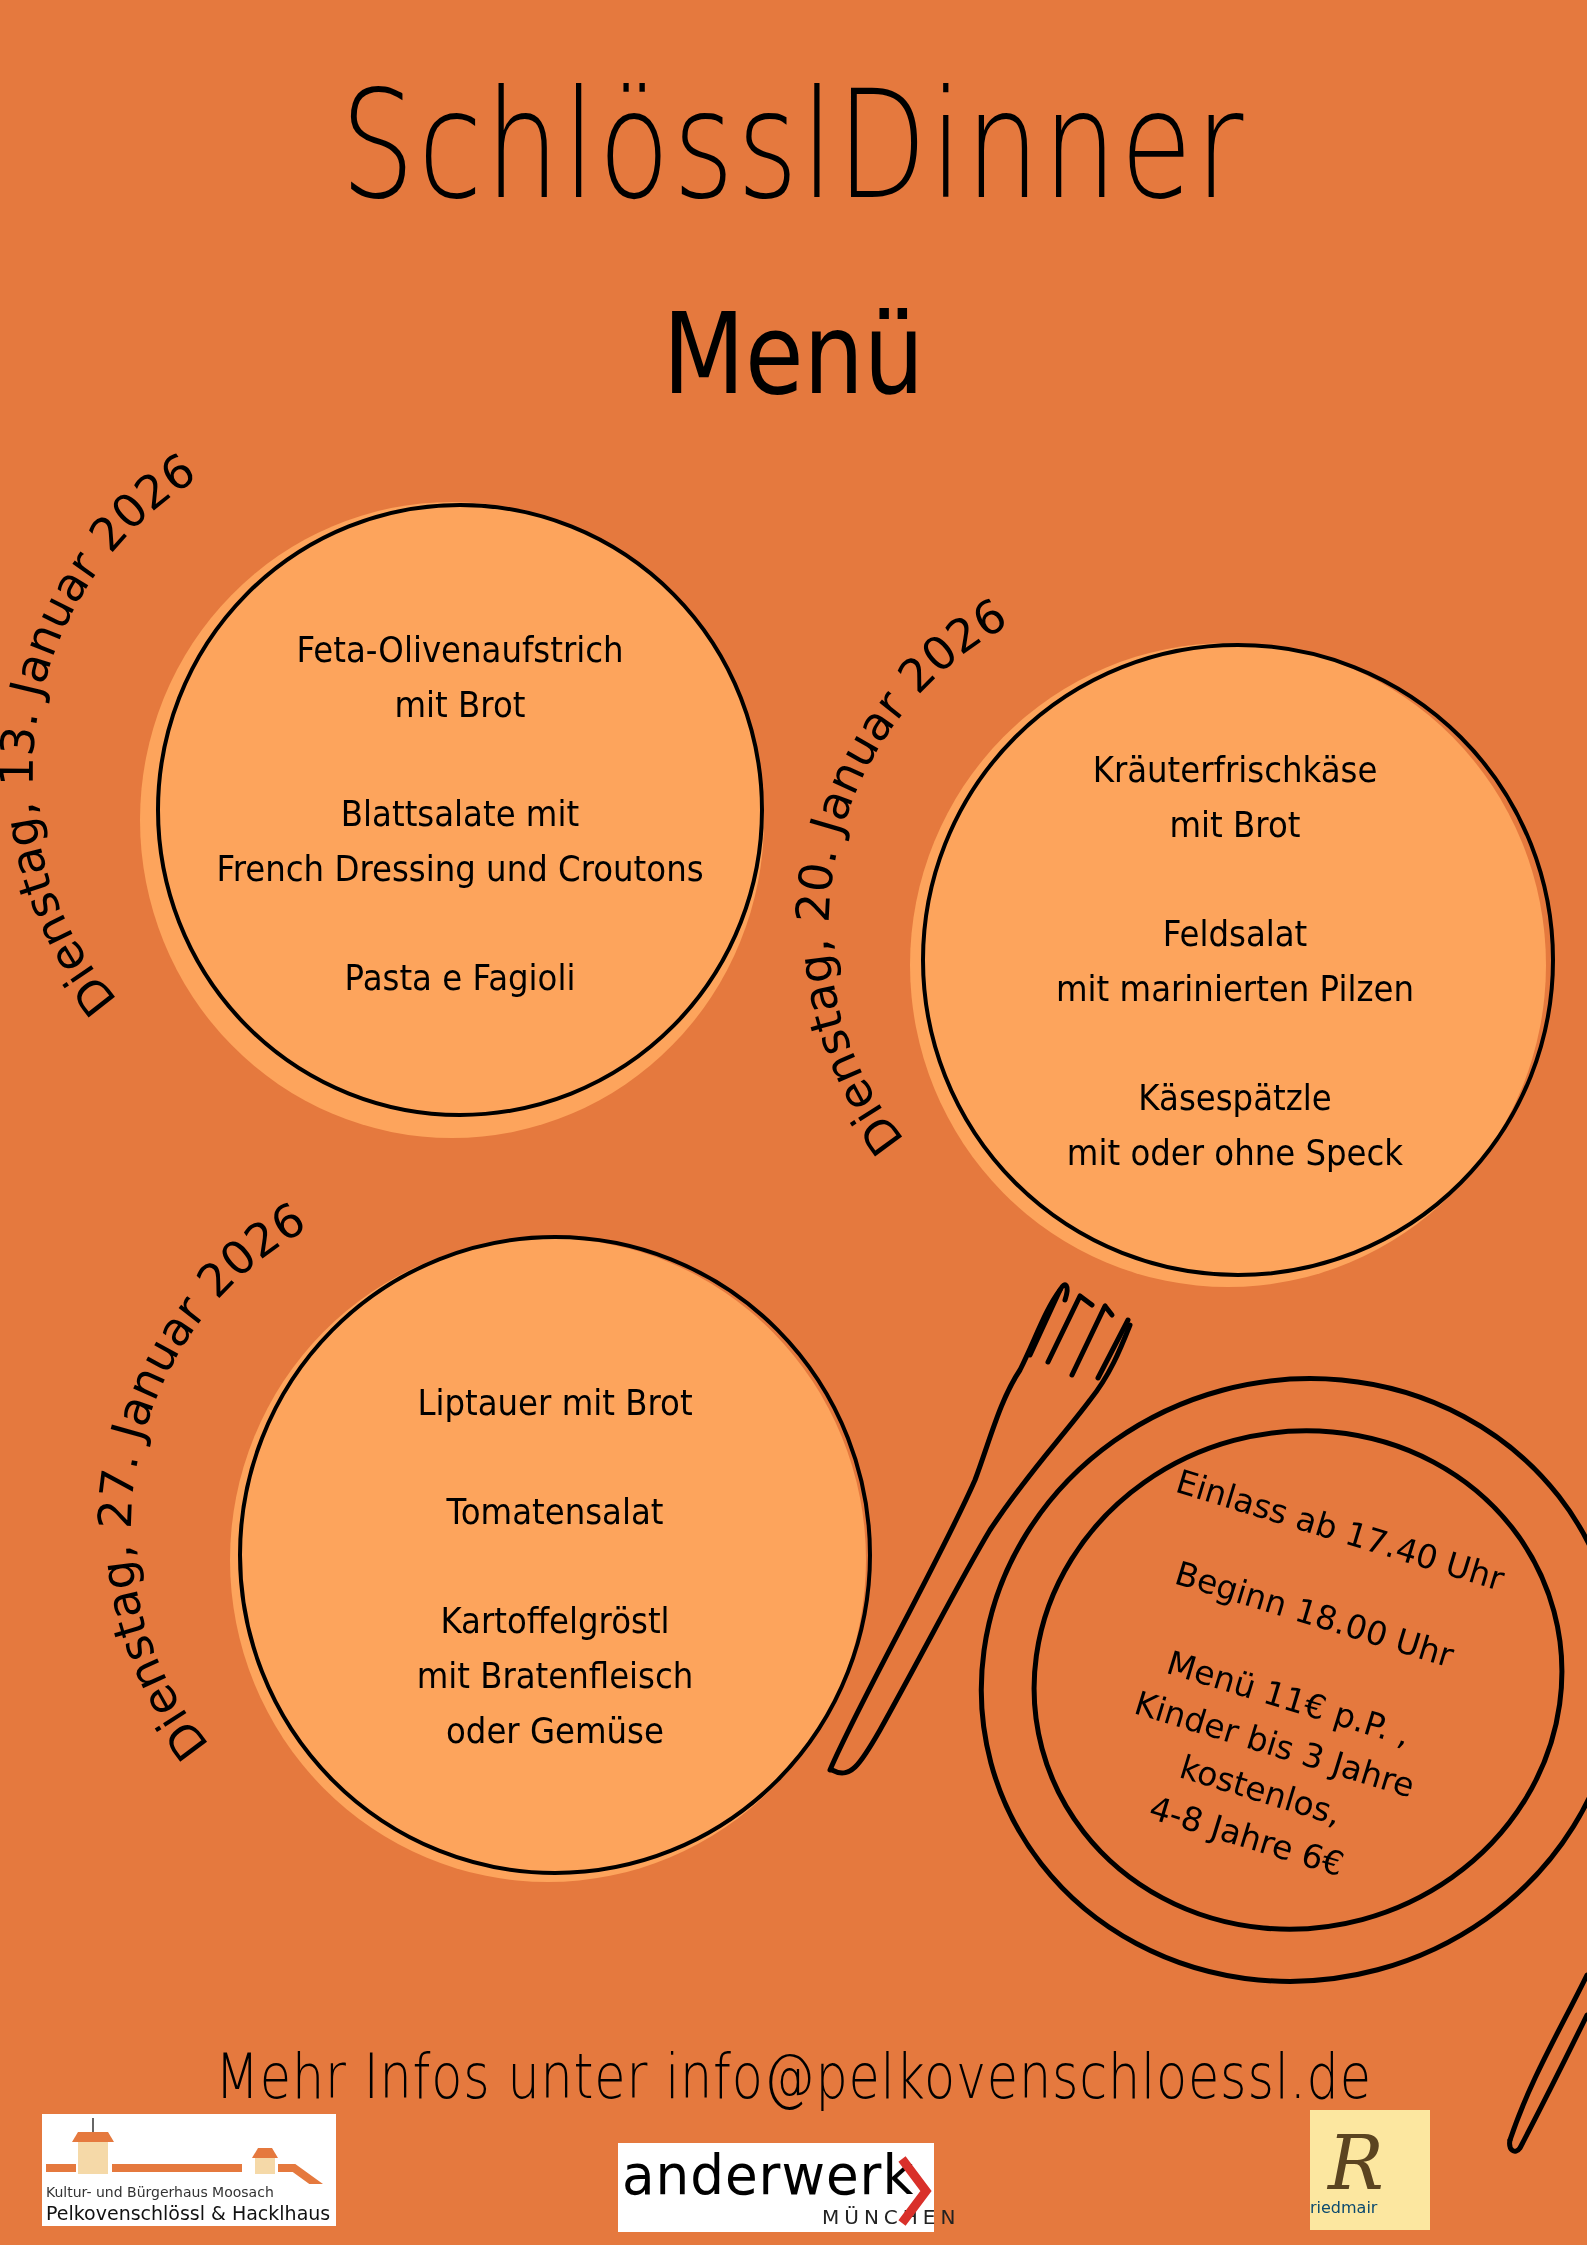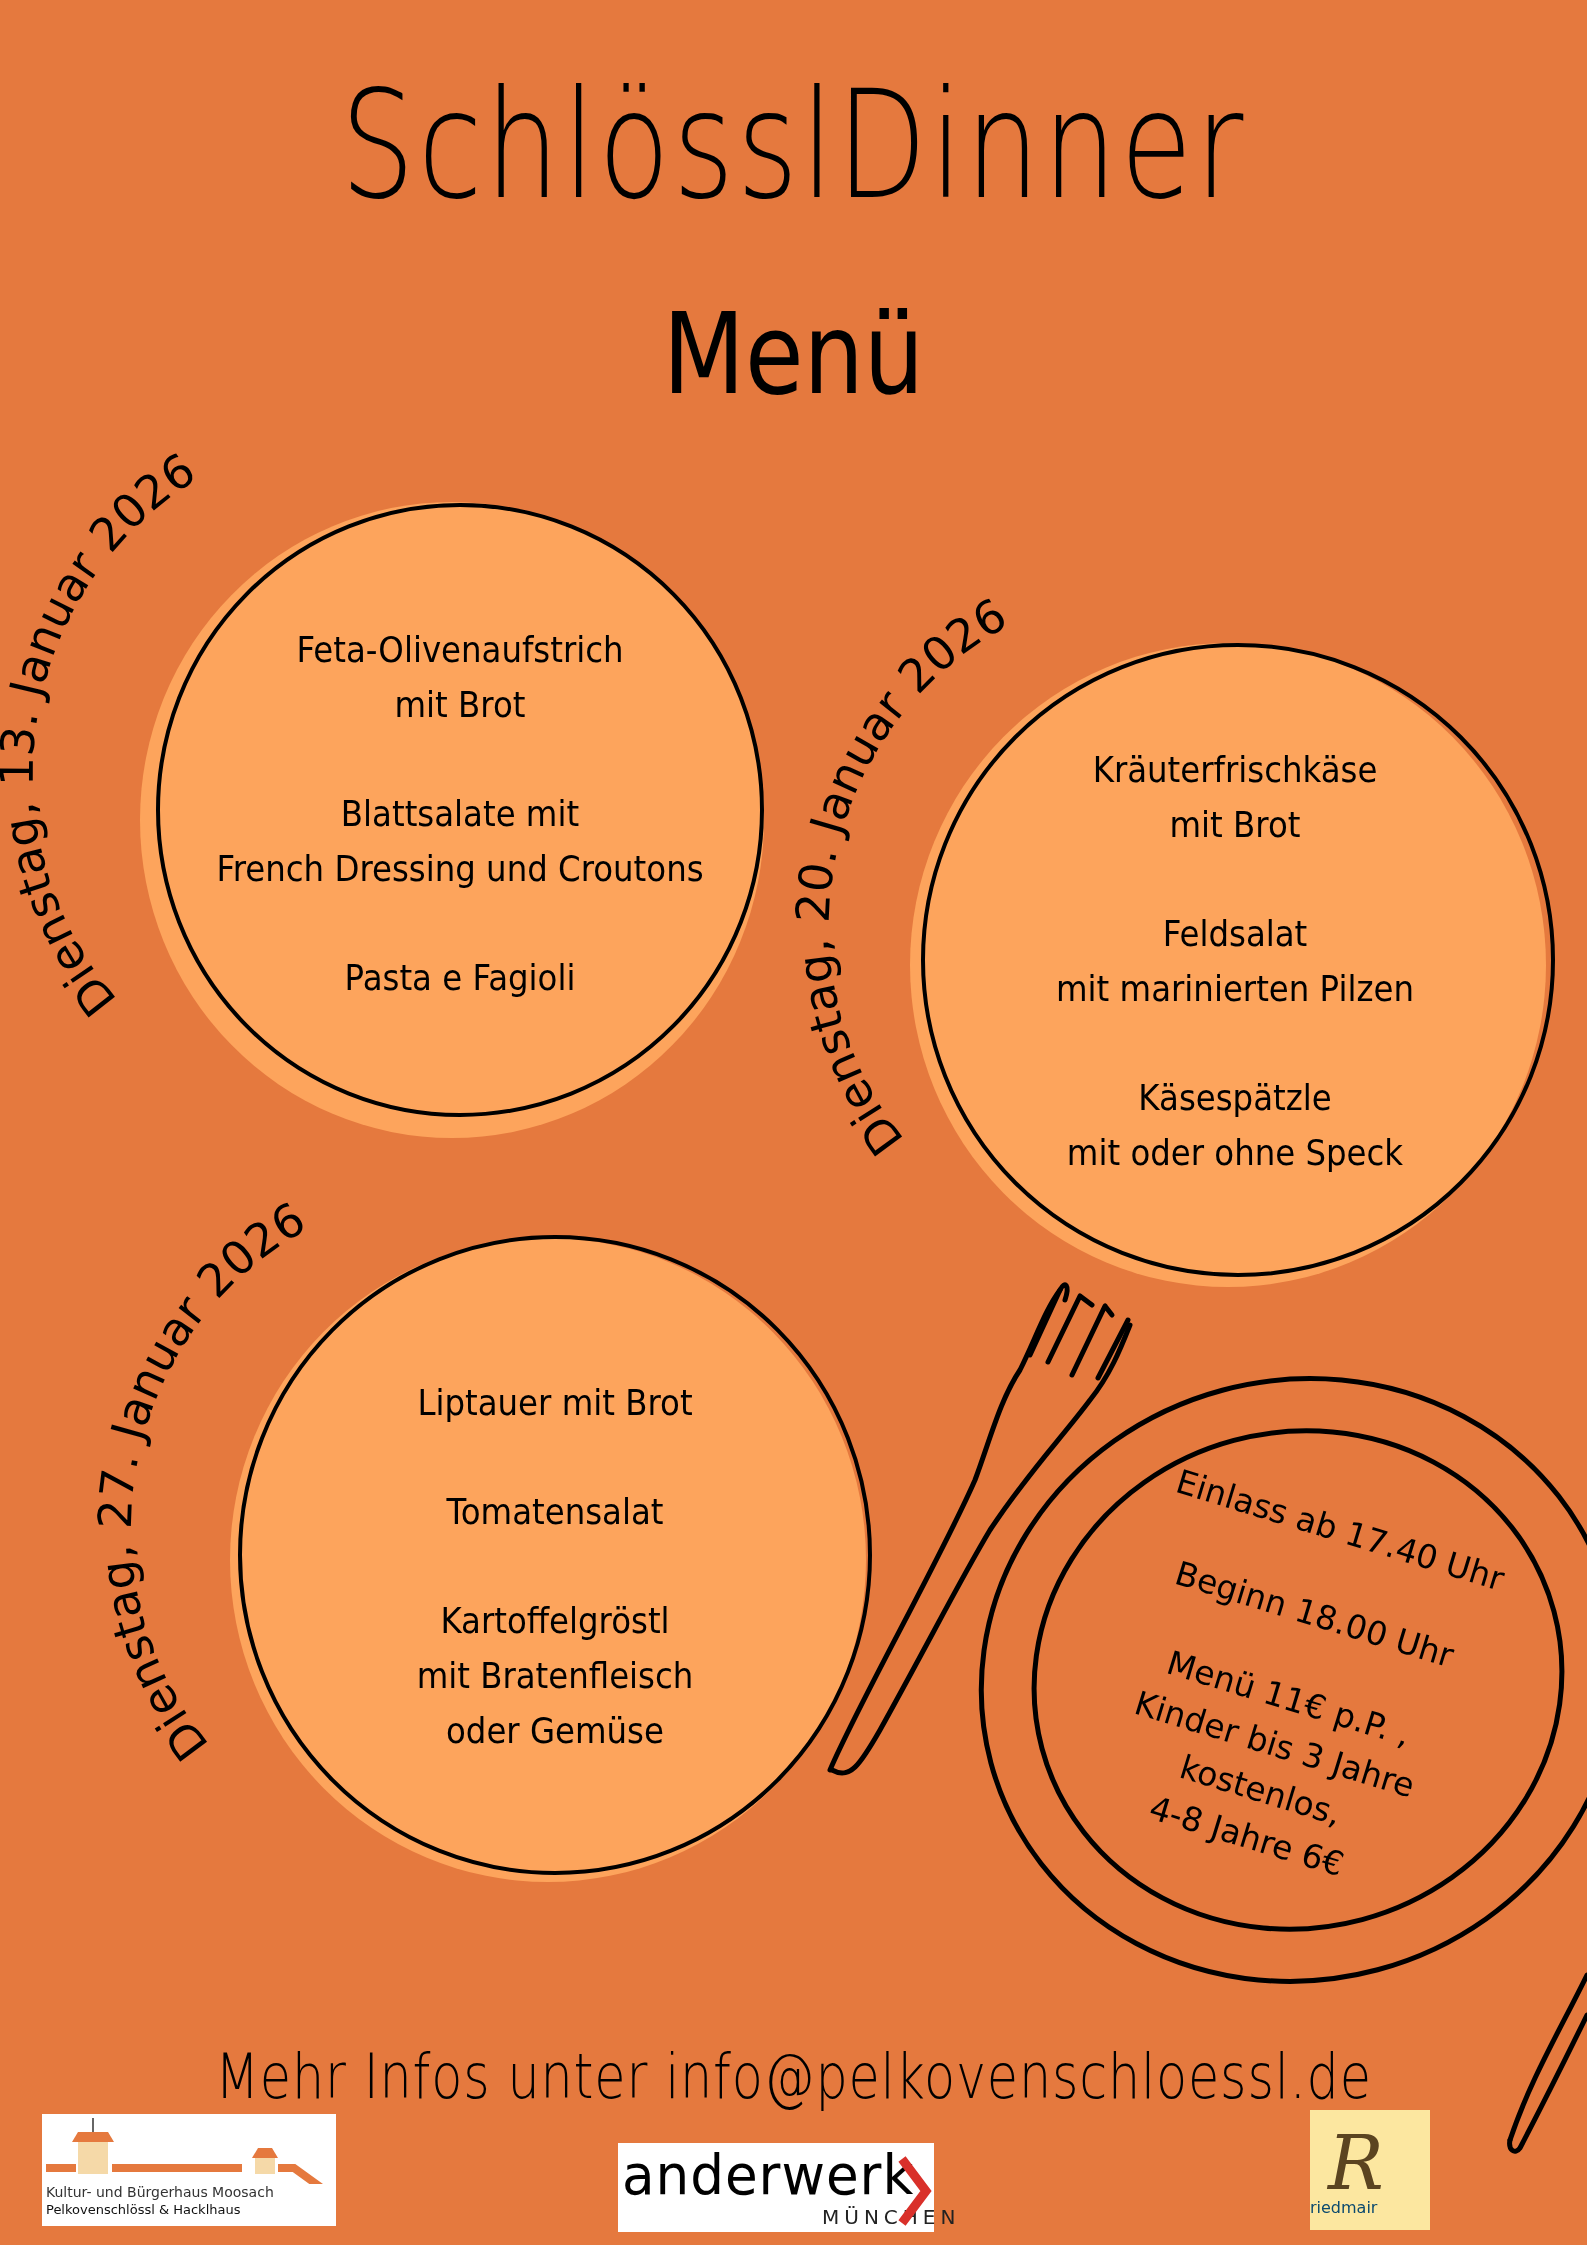--- a/index.html
+++ b/index.html
@@ -31,21 +31,21 @@
     }
     .info-block .gap { height:40px; }
     .footer-line {
       position:absolute; left:0; top:2040px; width:1587px; text-align:center;
       font-size:62px; font-weight:200; transform:scaleX(0.82); transform-origin:center top;
       letter-spacing:1px;
     }
     .logo { position:absolute; background:#fff;text-decoration:underline; }
     .logo1 { left:42px; top:2114px; width:294px; height:112px; }
     .logo1 .l1 { position:absolute; left:4px; top:70px; font-size:14px; color:#333; white-space:nowrap; }
-    .logo1 .l2 { position:absolute; left:4px; top:88px; font-size:13px; color:#111; white-space:nowrap; }
+    .logo1 .l2 { position:absolute; left:4px; top:88px; font-size:19px; color:#111; white-space:nowrap; }
     .logo2 { left:618px; top:2143px; width:316px; height:89px; }
     .logo2 .big { position:absolute; left:4px; top:4px; font-size:56px; letter-spacing:1px; line-height:1; transform:scaleX(0.95); transform-origin:left top; }
     .logo2 .small { position:absolute; left:204px; top:62px; font-size:20px; letter-spacing:5px; color:#222; }
     .logo3 { left:1310px; top:2110px; width:120px; height:120px; background:#FCE7A0; }
     .logo3 .R { position:absolute; left:18px; top:10px; font-family:"DejaVu Serif", serif; font-size:74px; color:#5b4420; font-style:italic; }
     .logo3 .name { position:absolute; left:0; width:120px; top:88px; text-align:left; font-size:16px; color:#0c4a6e; }
   </style>
 </head>
 <body>
 

